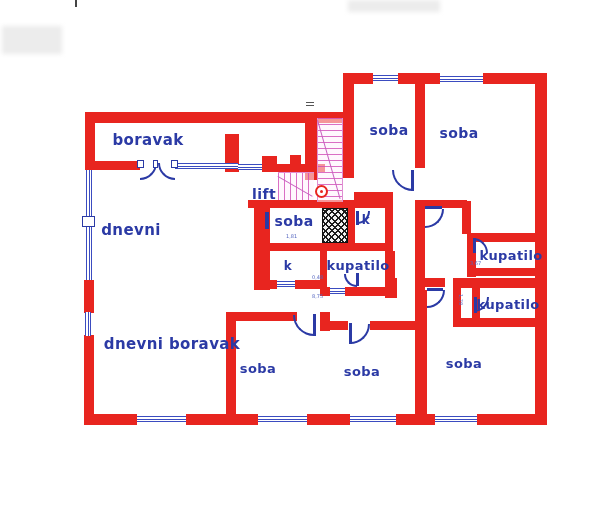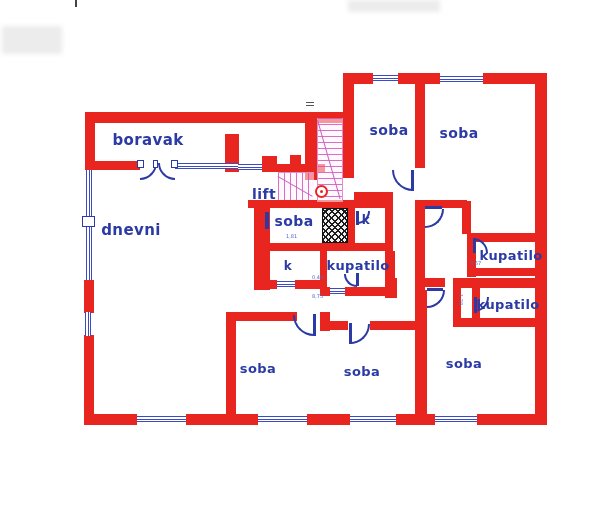--- a/index.html
+++ b/index.html
@@ -139,20 +139,21 @@
     <div class="lbl" style="left: 131px; top: 230px; width: auto; height: auto; font-size: 15px;">dnevni</div>
     <div class="lbl" style="left: 264px; top: 194px; width: auto; height: auto; font-size: 14px;">lift</div>
     <div class="lbl" style="left: 294px; top: 221px; width: auto; height: auto; font-size: 14px;">soba</div>
     <div class="lbl" style="left: 366px; top: 220px; width: auto; height: auto; font-size: 12px;">k</div>
     <div class="lbl" style="left: 358px; top: 265px; width: auto; height: auto; font-size: 13px;">kupatilo</div>
     <div class="lbl" style="left: 288px; top: 266px; width: auto; height: auto; font-size: 12px;">k</div>
     <div class="lbl" style="left: 511px; top: 255px; width: auto; height: auto; font-size: 13px;">kupatilo</div>
     <div class="lbl" style="left: 508px; top: 304px; width: auto; height: auto; font-size: 13px;">kupatilo</div>
     <div class="lbl" style="left: 389px; top: 130px; width: auto; height: auto; font-size: 14px;">soba</div>
     <div class="lbl" style="left: 459px; top: 133px; width: auto; height: auto; font-size: 14px;">soba</div>
+    <div class="lbl" style="left: 172px; top: 344px; width: auto; height: auto; font-size: 15px;">dnevni boravak</div>
     <div class="lbl" style="left: 258px; top: 368px; width: auto; height: auto; font-size: 13px;">soba</div>
     <div class="lbl" style="left: 362px; top: 371px; width: auto; height: auto; font-size: 13px;">soba</div>
     <div class="lbl" style="left: 464px; top: 363px; width: auto; height: auto; font-size: 13px;">soba</div>
     <div class="dim" style="left: 286px; top: 234px; width: auto; height: auto;">1,81</div>
     <div class="dim" style="left: 312px; top: 275px; width: auto; height: auto;">0,48</div>
     <div class="dim" style="left: 312px; top: 294px; width: auto; height: auto;">8,75</div>
     <div class="dim" style="left: 470px; top: 261px; width: auto; height: auto;">3,67</div>
     <div class="dim" style="left: 463px; top: 294px; width: auto; height: auto; transform: rotate(90deg);">1,78</div>
   </div>
 

